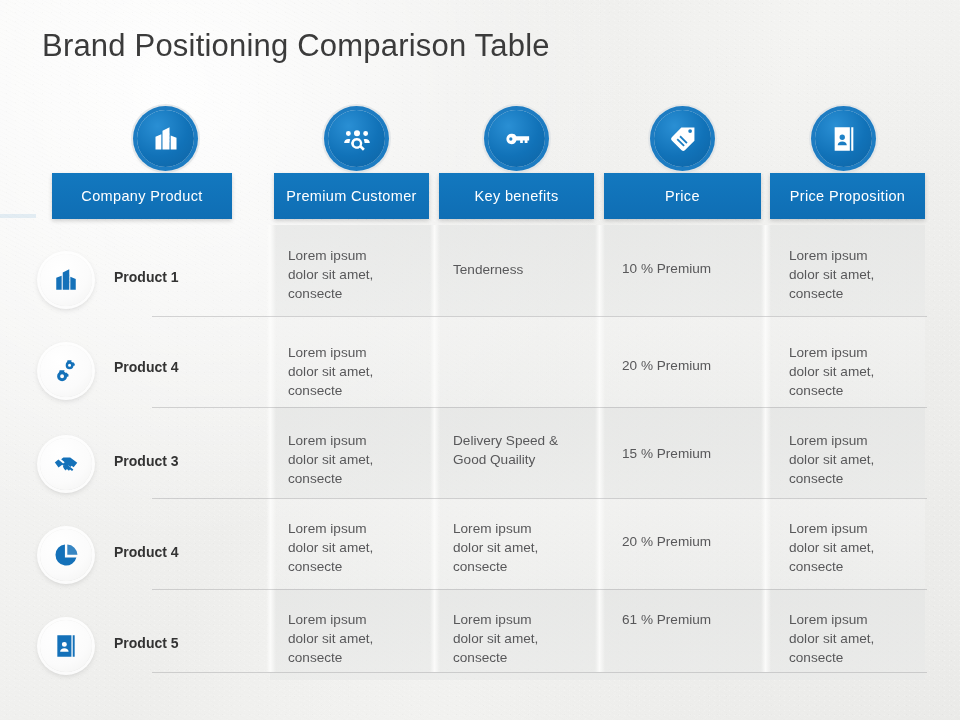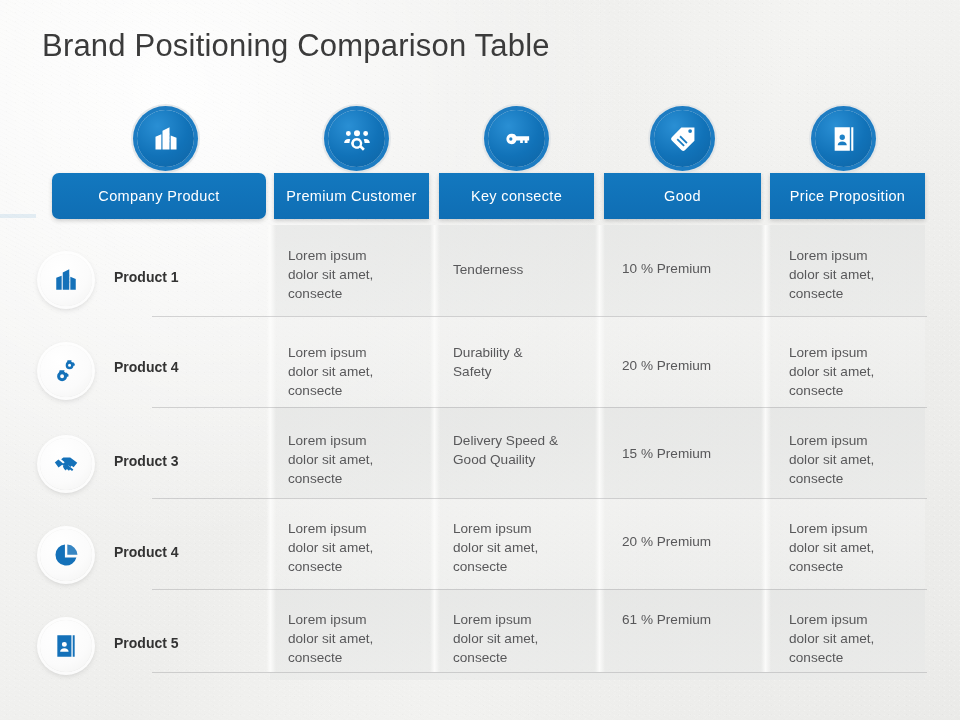--- a/index.html
+++ b/index.html
@@ -200,31 +200,31 @@
         <path d="M10.6 2.2 2.4 10.4a2 2 0 0 0 0 2.8l8.4 8.4a2 2 0 0 0 2.8 0l8.2-8.2V2.2h-11.2zm7.5 4.6a1.6 1.6 0 1 1 0-3.2 1.6 1.6 0 0 1 0 3.2zM6.5 12.6l1.1-1.1 5.9 5.9-1.1 1.1-5.9-5.9zm2.4-2.4 1.1-1.1 5.9 5.9-1.1 1.1-5.9-5.9z"></path>
       </svg>
   </div>
 
   <div class="topicon" style="left:815px; top:110px;">
     <svg viewBox="0 0 24 24">
         <path d="M4 2h13v20H4V2zm2.6 15.4h7.8c0-2.1-1.7-3.3-3.9-3.3s-3.9 1.2-3.9 3.3zm3.9-4.6a2.3 2.3 0 1 0 0-4.6 2.3 2.3 0 0 0 0 4.6zM18.2 2H20v20h-1.8V2z"></path>
       </svg>
   </div>
 
-  <div class="hcell" style="left:52px;  top:173px; width:214px;border-radius:7px;">
+  <div class="hcell" style="left:52px;  top:173px; width:180px;">
     <span>Company Product</span>
   </div>
   <div class="hcell" style="left:274px; top:173px; width:155px;">
     <span>Premium Customer</span>
   </div>
   <div class="hcell" style="left:439px; top:173px; width:155px;">
-    <span>Key consecte</span>
+    <span>Key benefits</span>
   </div>
   <div class="hcell" style="left:604px; top:173px; width:157px;">
-    <span>Good</span>
+    <span>Price</span>
   </div>
   <div class="hcell" style="left:770px; top:173px; width:155px;">
     <span>Price Proposition</span>
   </div>
 
   <div id="accentstrip"></div>
 
   <div class="band" style="top:225px;"></div>
   <div class="band alt" style="top:316px;"></div>
   <div class="band" style="top:407px;"></div>
@@ -260,22 +260,20 @@
   <div class="pcircle" style="left:40px; top:345px;">
     <svg viewBox="0 0 24 24">
         <path d="M15.3 3.1a3.6 3.6 0 1 0 0 7.2 3.6 3.6 0 0 0 0-7.2zm0 2.2a1.4 1.4 0 1 1 0 2.8 1.4 1.4 0 0 1 0-2.8zM8.4 12.2a4.6 4.6 0 1 0 0 9.2 4.6 4.6 0 0 0 0-9.2zm0 2.8a1.8 1.8 0 1 1 0 3.6 1.8 1.8 0 0 1 0-3.6z"></path>
         <path d="M17.2 2.1h-3.8l-.4 1.8 1.3 1.3 2.2-1.5.7-1.6zM19.9 5.2l-1.4-1.4-1.5 2.2 1.3 1.3 1.8-.4.0-1.7zM10.7 11.3H6.1l-.5 2.2 1.6 1.6 2.7-1.8.8-2zM14 15l-1.7-1.7-1.8 2.7 1.6 1.6 2.2-.5.0-2.1z"></path>
       </svg>
   </div>
   <div class="plabel" style="left:114px; top:359px;">Product 4</div>
   <div class="cell" style="left:288px; top:343px; width:135px;">Lorem ipsum
 dolor sit amet,
 consecte</div>
-  <div class="cell" style="left:453px; top:343px; width:135px;">Durability  &amp;
-Safety</div>
   <div class="cell" style="left:622px; top:356px; width:135px;">20 % Premium</div>
   <div class="cell" style="left:789px; top:343px; width:140px;">Lorem ipsum
 dolor sit amet,
 consecte</div>
 
   <div class="pcircle" style="left:40px; top:438px;">
     <svg viewBox="0 0 24 24">
         <path d="M1.6 10.6 5 7.9l4.3 3.6 1.5-1.1-3.3-2.9 2.1-1.4h6.3l3.1 2.3 3.4 2.4-3.4 4.2-1.8-1.4-1 1.2-1.9-1.5-1 1.2-2-1.6-1 1.2-1.8-1.5-3.4 2.6-3.5-4.8z"></path>
         <path d="M10.3 16.7l1.5 1.2 1 -1.2 1.9 1.5 1-1.2 1.9 1.5 1.2-1.4-6.5-5.2-3.2 2.4 1.2 2.4z"></path>
       </svg>

